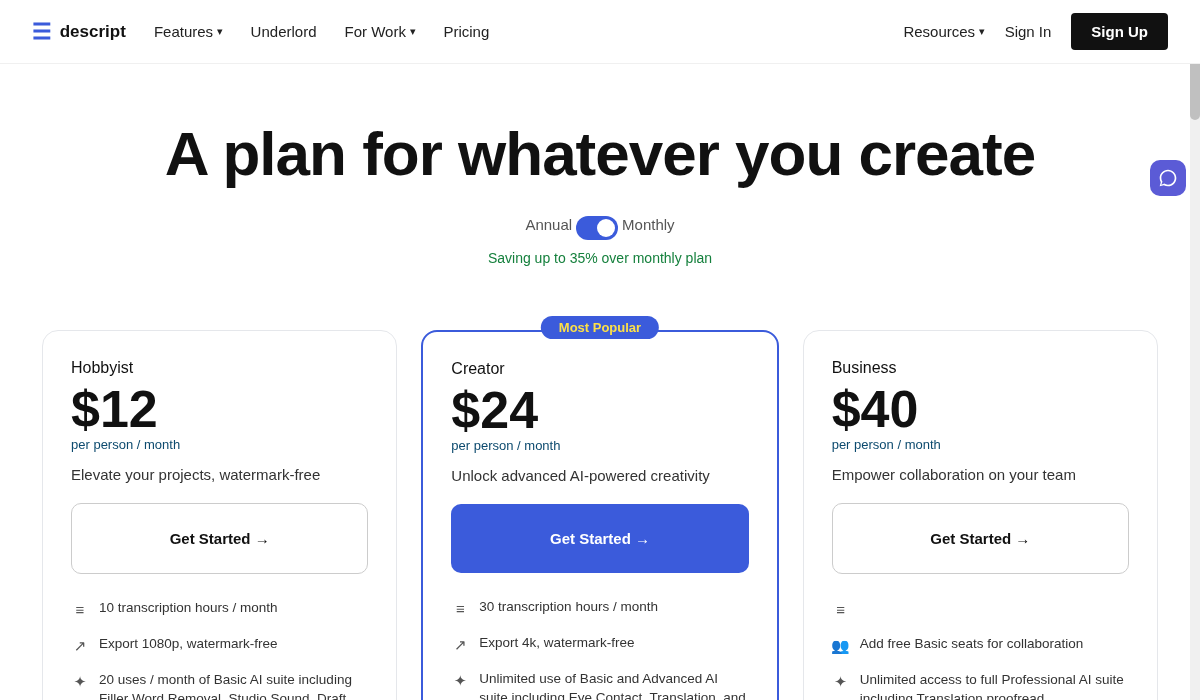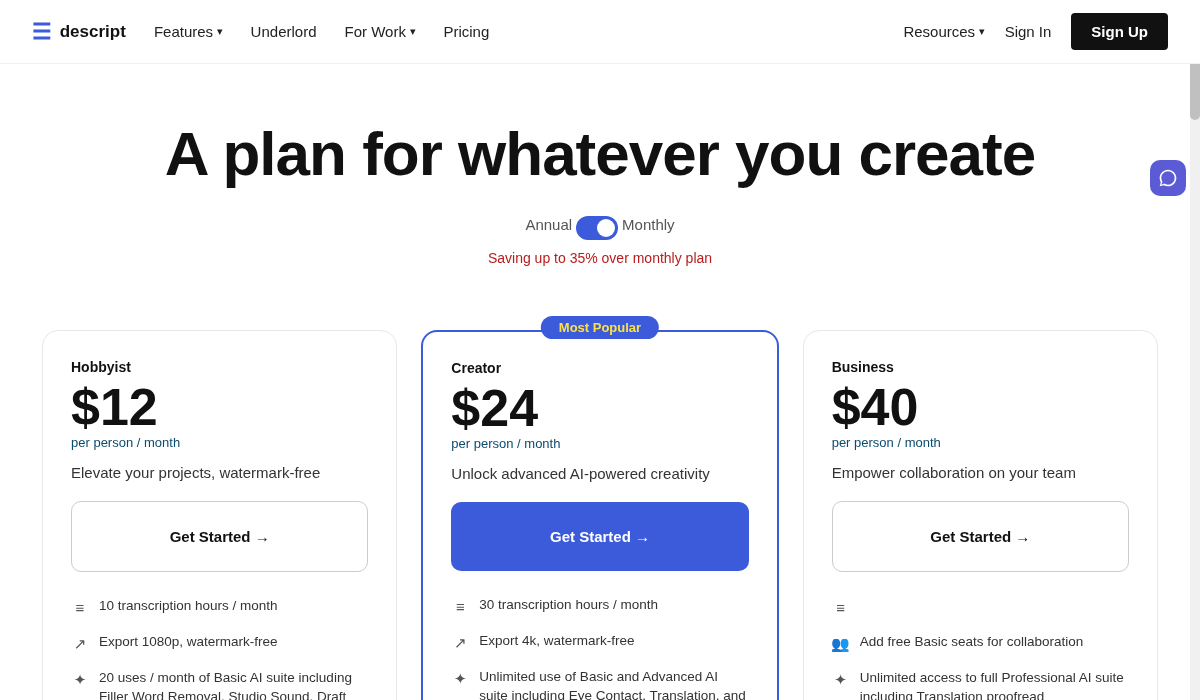--- a/index.html
+++ b/index.html
@@ -29,40 +29,40 @@
     .toggle-label { font-size: 15px; color: #555; }
     .toggle-switch {
       width: 42px; height: 24px; background: #3b5bdb; border-radius: 12px;
       position: relative; cursor: pointer; display: inline-block;
     }
     .toggle-switch::after {
       content: ''; position: absolute; width: 18px; height: 18px;
       background: #fff; border-radius: 50%; top: 3px; left: 21px;
       transition: left 0.2s;
     }
-    .savings-text { font-size: 14px; color: #b91c1c; font-weight: 500; margin-bottom: 32px; }
+    .savings-text { font-size: 14px; color: #15803d; font-weight: 500; margin-bottom: 32px; }
 
     
     .cards-container {
       display: flex; justify-content: center; gap: 24px;
       padding: 0 32px 40px; max-width: 1180px; margin: 0 auto;
     }
     .card {
       flex: 1; max-width: 360px; border: 1.5px solid #e5e7eb; border-radius: 16px;
       padding: 28px 28px 32px; position: relative; background: #fff;
     }
     .card.popular {
       border: 2px solid #3b5bdb; z-index: 2;
     }
     .most-popular-badge {
       position: absolute; top: -16px; left: 50%; transform: translateX(-50%);
       background: #3b5bdb; color: #fde047; font-size: 13px; font-weight: 600;
       padding: 4px 18px; border-radius: 20px; white-space: nowrap;
     }
-    .plan-name { font-size: 14px; font-weight: 700; margin-bottom: 6px; }
+    .plan-name { font-size: 16px; font-weight: 400; margin-bottom: 6px; }
     .plan-price { font-size: 52px; font-weight: 800; line-height: 1; margin-bottom: 2px; }
     .plan-period { font-size: 13px; color: #0c4a6e; margin-bottom: 14px; }
     .plan-tagline { font-size: 15px; color: #333; margin-bottom: 20px; font-weight: 400; }
 
     .cta-btn {
       width: 100%; padding: 26px; border-radius: 10px; font-size: 15px; font-weight: 600;
       cursor: pointer; display: flex; align-items: center; justify-content: center; gap: 8px;
       border: 1.5px solid #ccc; background: #fff; color: #111; transition: background 0.15s;
     }
     .cta-btn.primary { background: #3b5bdb; color: #fff; border: none; }

